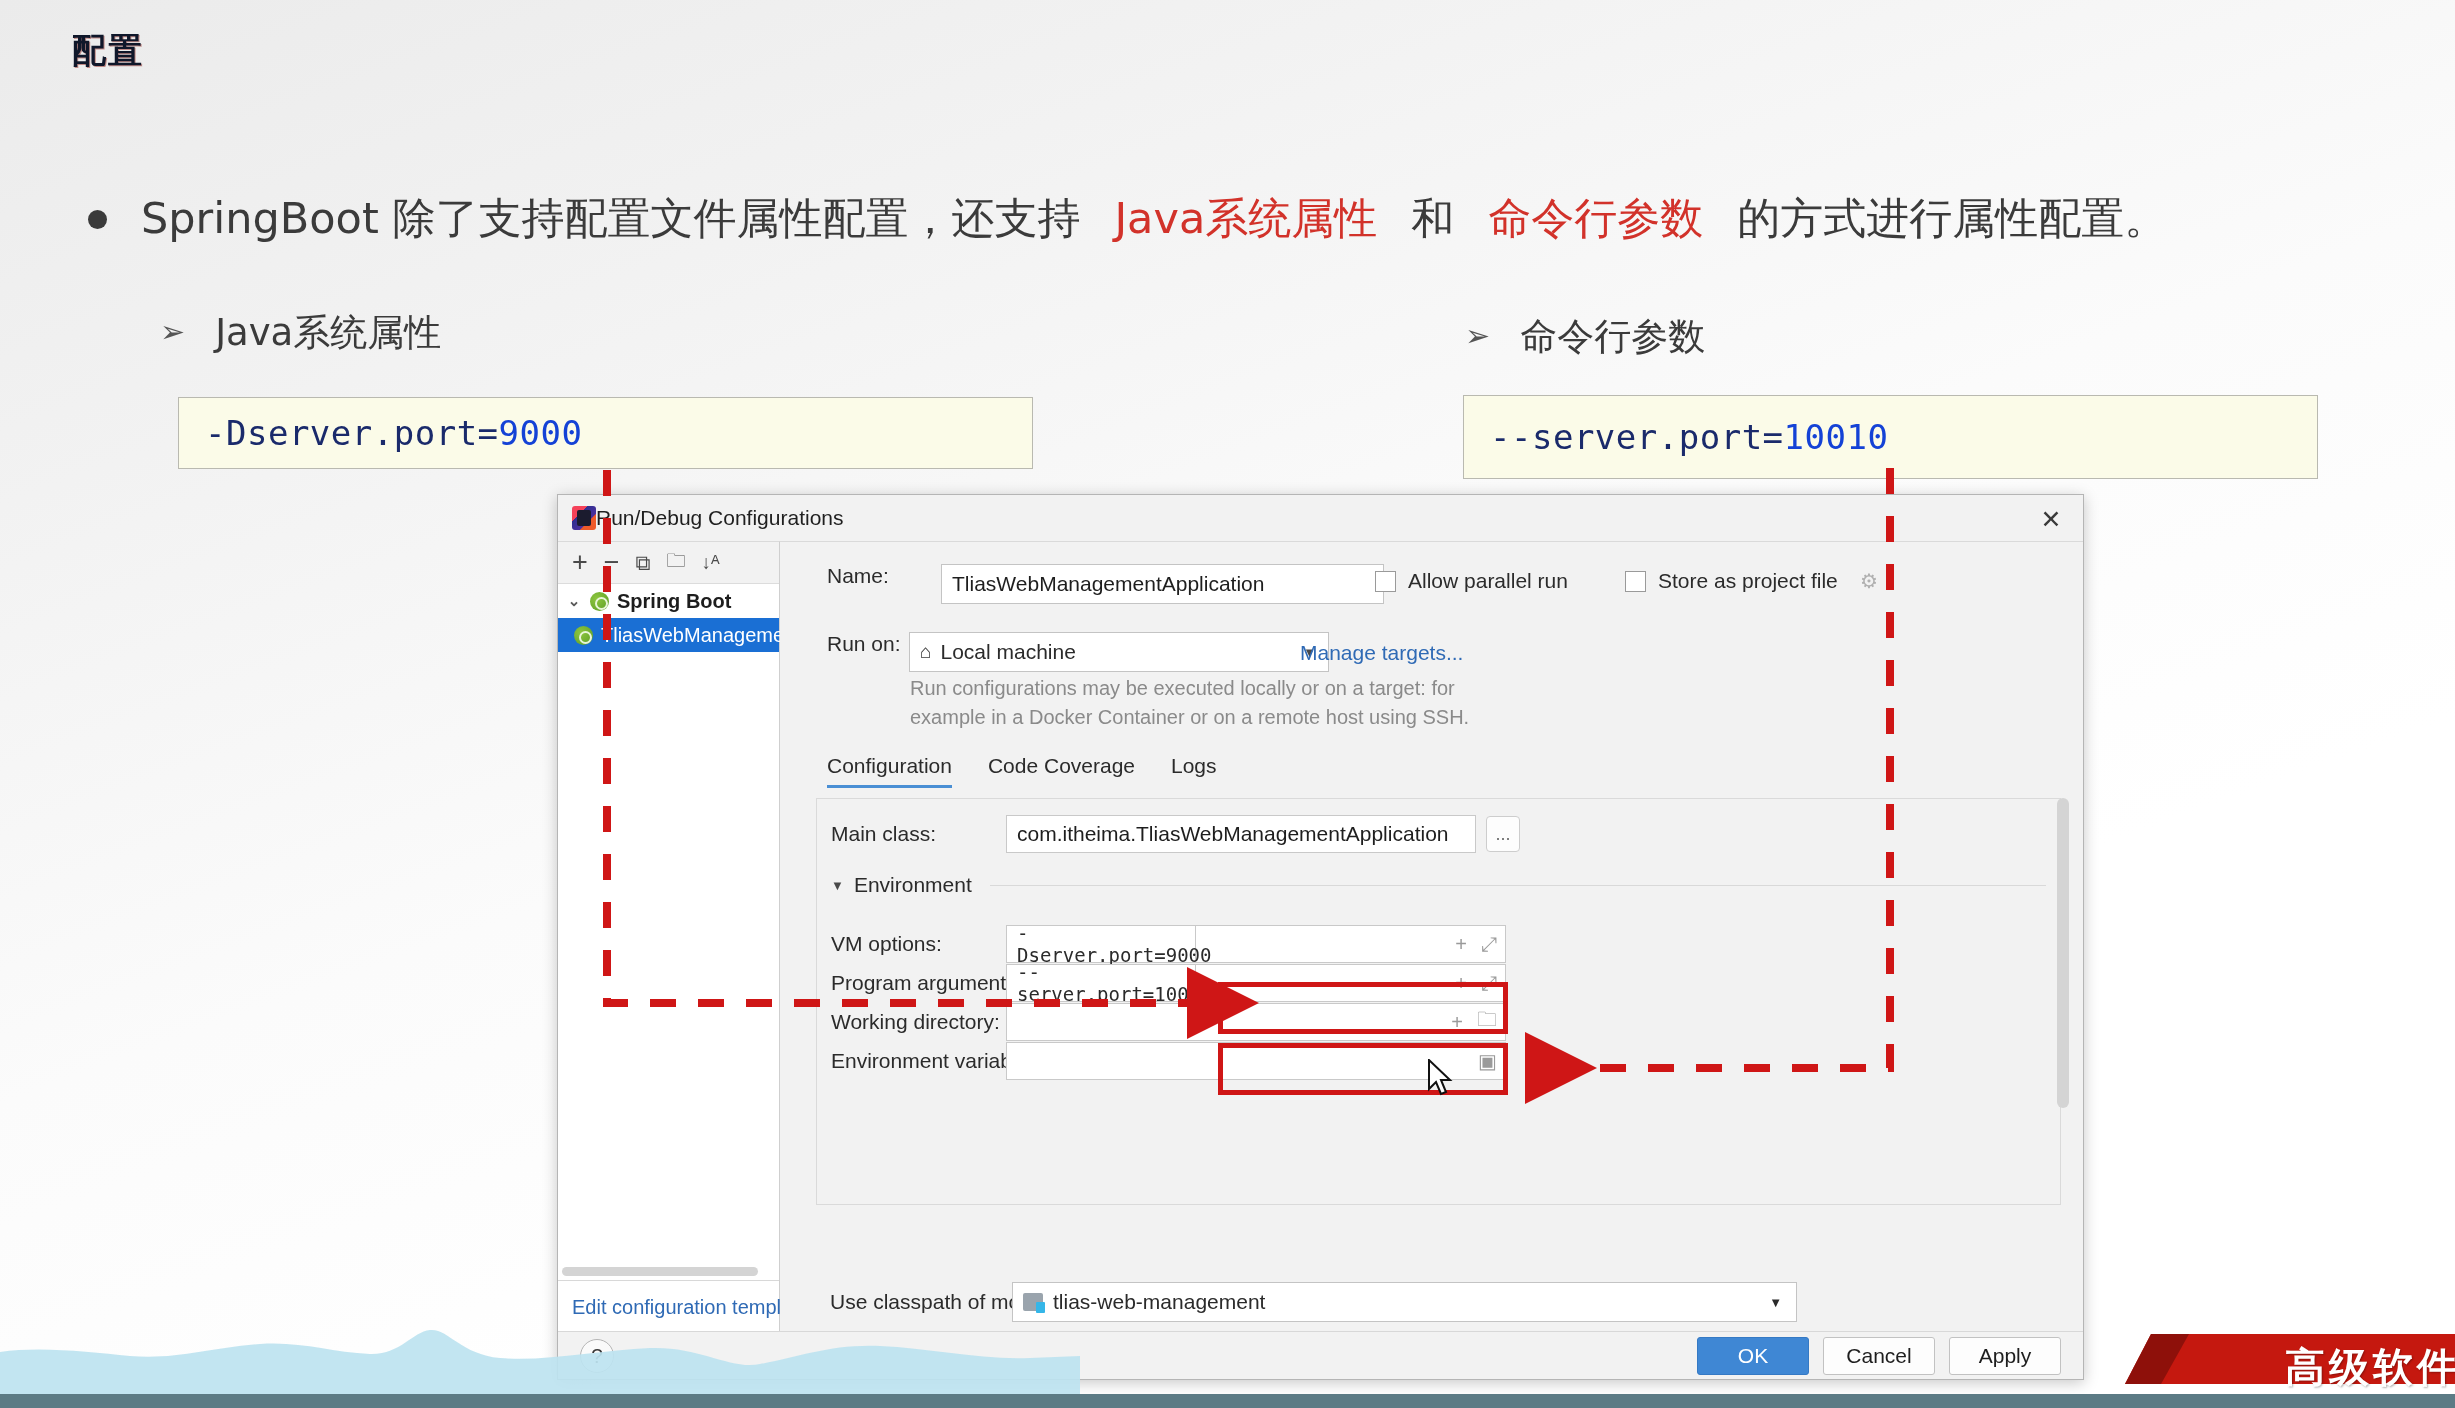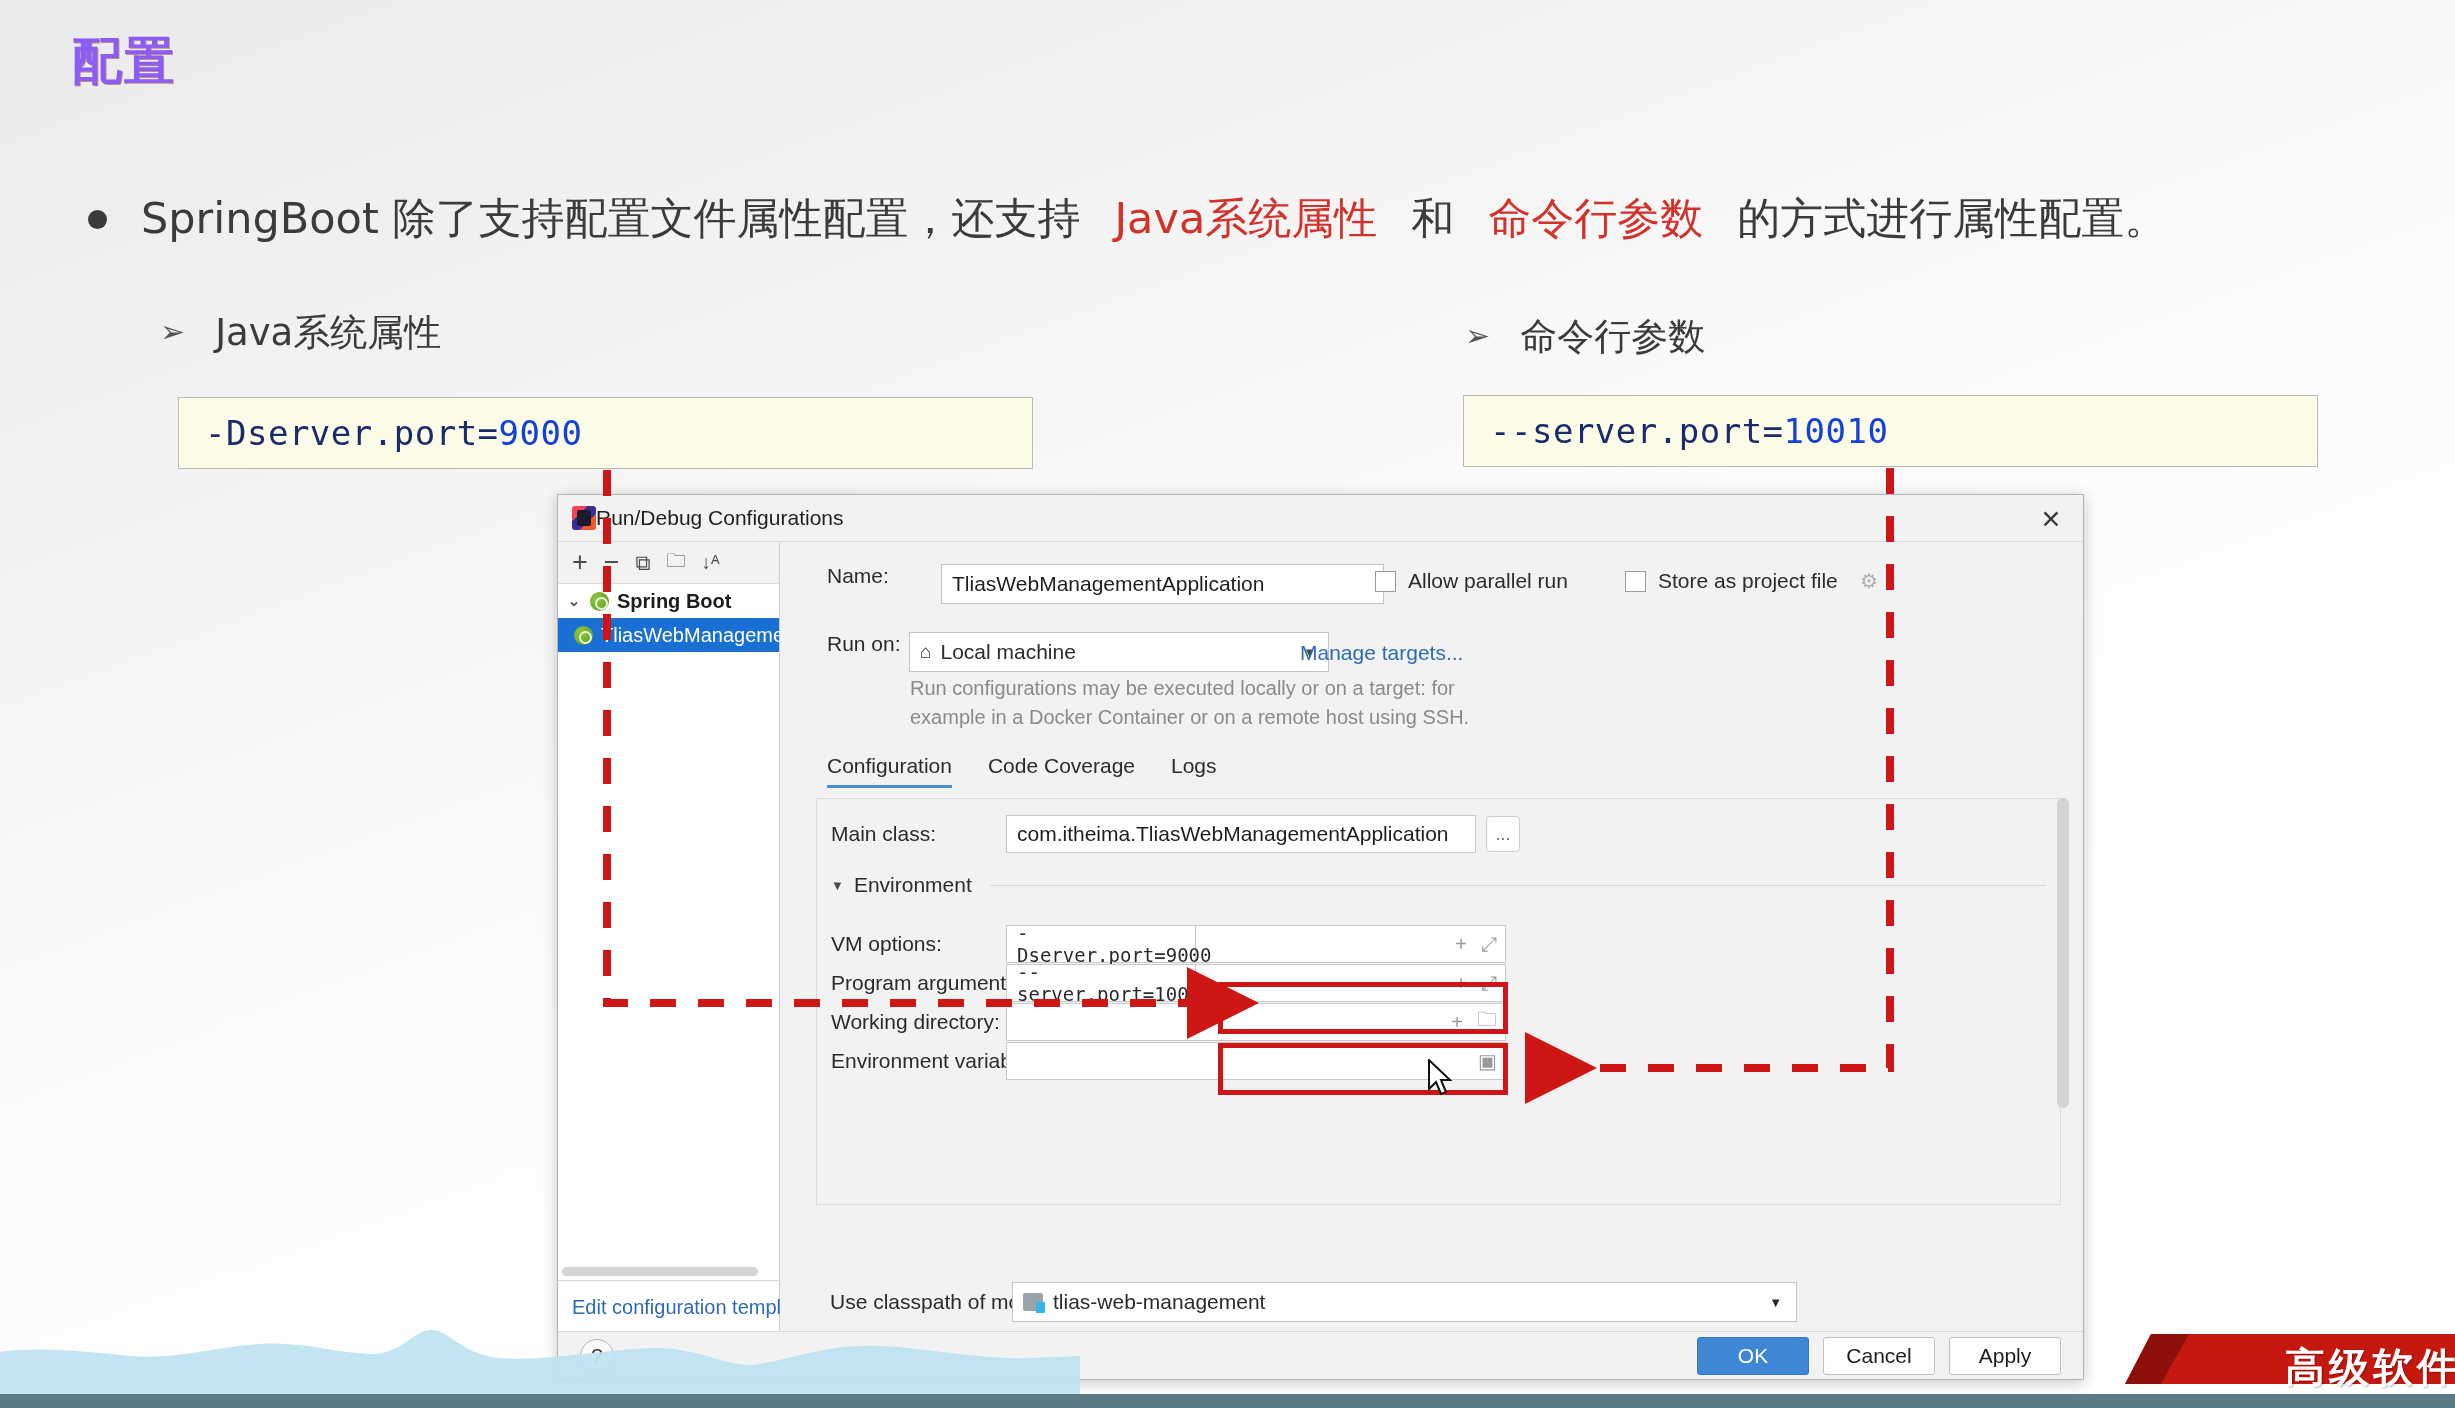--- a/index.html
+++ b/index.html
@@ -6,22 +6,22 @@
   html, body { width: 2455px; height: 1408px; overflow: hidden; }
   body {
     font-family: "Liberation Sans", sans-serif;
     background: linear-gradient(160deg, #ebebeb 0%, #f2f2f2 22%, #fbfbfb 48%, #ffffff 70%, #ffffff 100%);
     position: relative;
   }
 
   
   #slide-title {
     position: absolute; left: 72px; top: 28px;
-    font-size: 50px; font-weight: 700; letter-spacing: 2px;
-    color: #8b5cf6;
+    font-size: 34px; font-weight: 700; letter-spacing: 2px;
+    color: #0f172a;
     text-shadow: 1px 1px 0 rgba(140,20,10,.45);
     font-family: "DejaVu Sans", "Liberation Sans", sans-serif;
   }
 
   #main-bullet {
     position: absolute; left: 88px; top: 190px;
     display: flex; align-items: center; gap: 34px;
     font-size: 43px; color: #3b3b3b; white-space: nowrap;
     font-family: "DejaVu Sans", "Liberation Sans", sans-serif;
   }
@@ -301,21 +301,21 @@
 <div class="sub-bullet" style="left:1465px; top:312px;">
   <span class="arrow">➢</span>
   <span>命令行参数</span>
 </div>
 
 <div class="code-box" style="left:178px; top:397px; width:855px; height:72px;">
   <span>-Dserver.port=</span>
     <span class="num">9000</span>
 </div>
 
-<div class="code-box" style="left:1463px; top:395px; width:855px; height:72px;">
+<div class="code-box" style="left:1463px; top:395px; width:855px; height:84px;">
   <span>--server.port=</span>
     <span class="num">10010</span>
 </div>
 
 <div id="ide-dialog">
 
   <div id="dialog-titlebar">
     <div id="app-icon"></div>
     <span class="title">Run/Debug Configurations</span>
     <div id="close-btn">✕</div>

